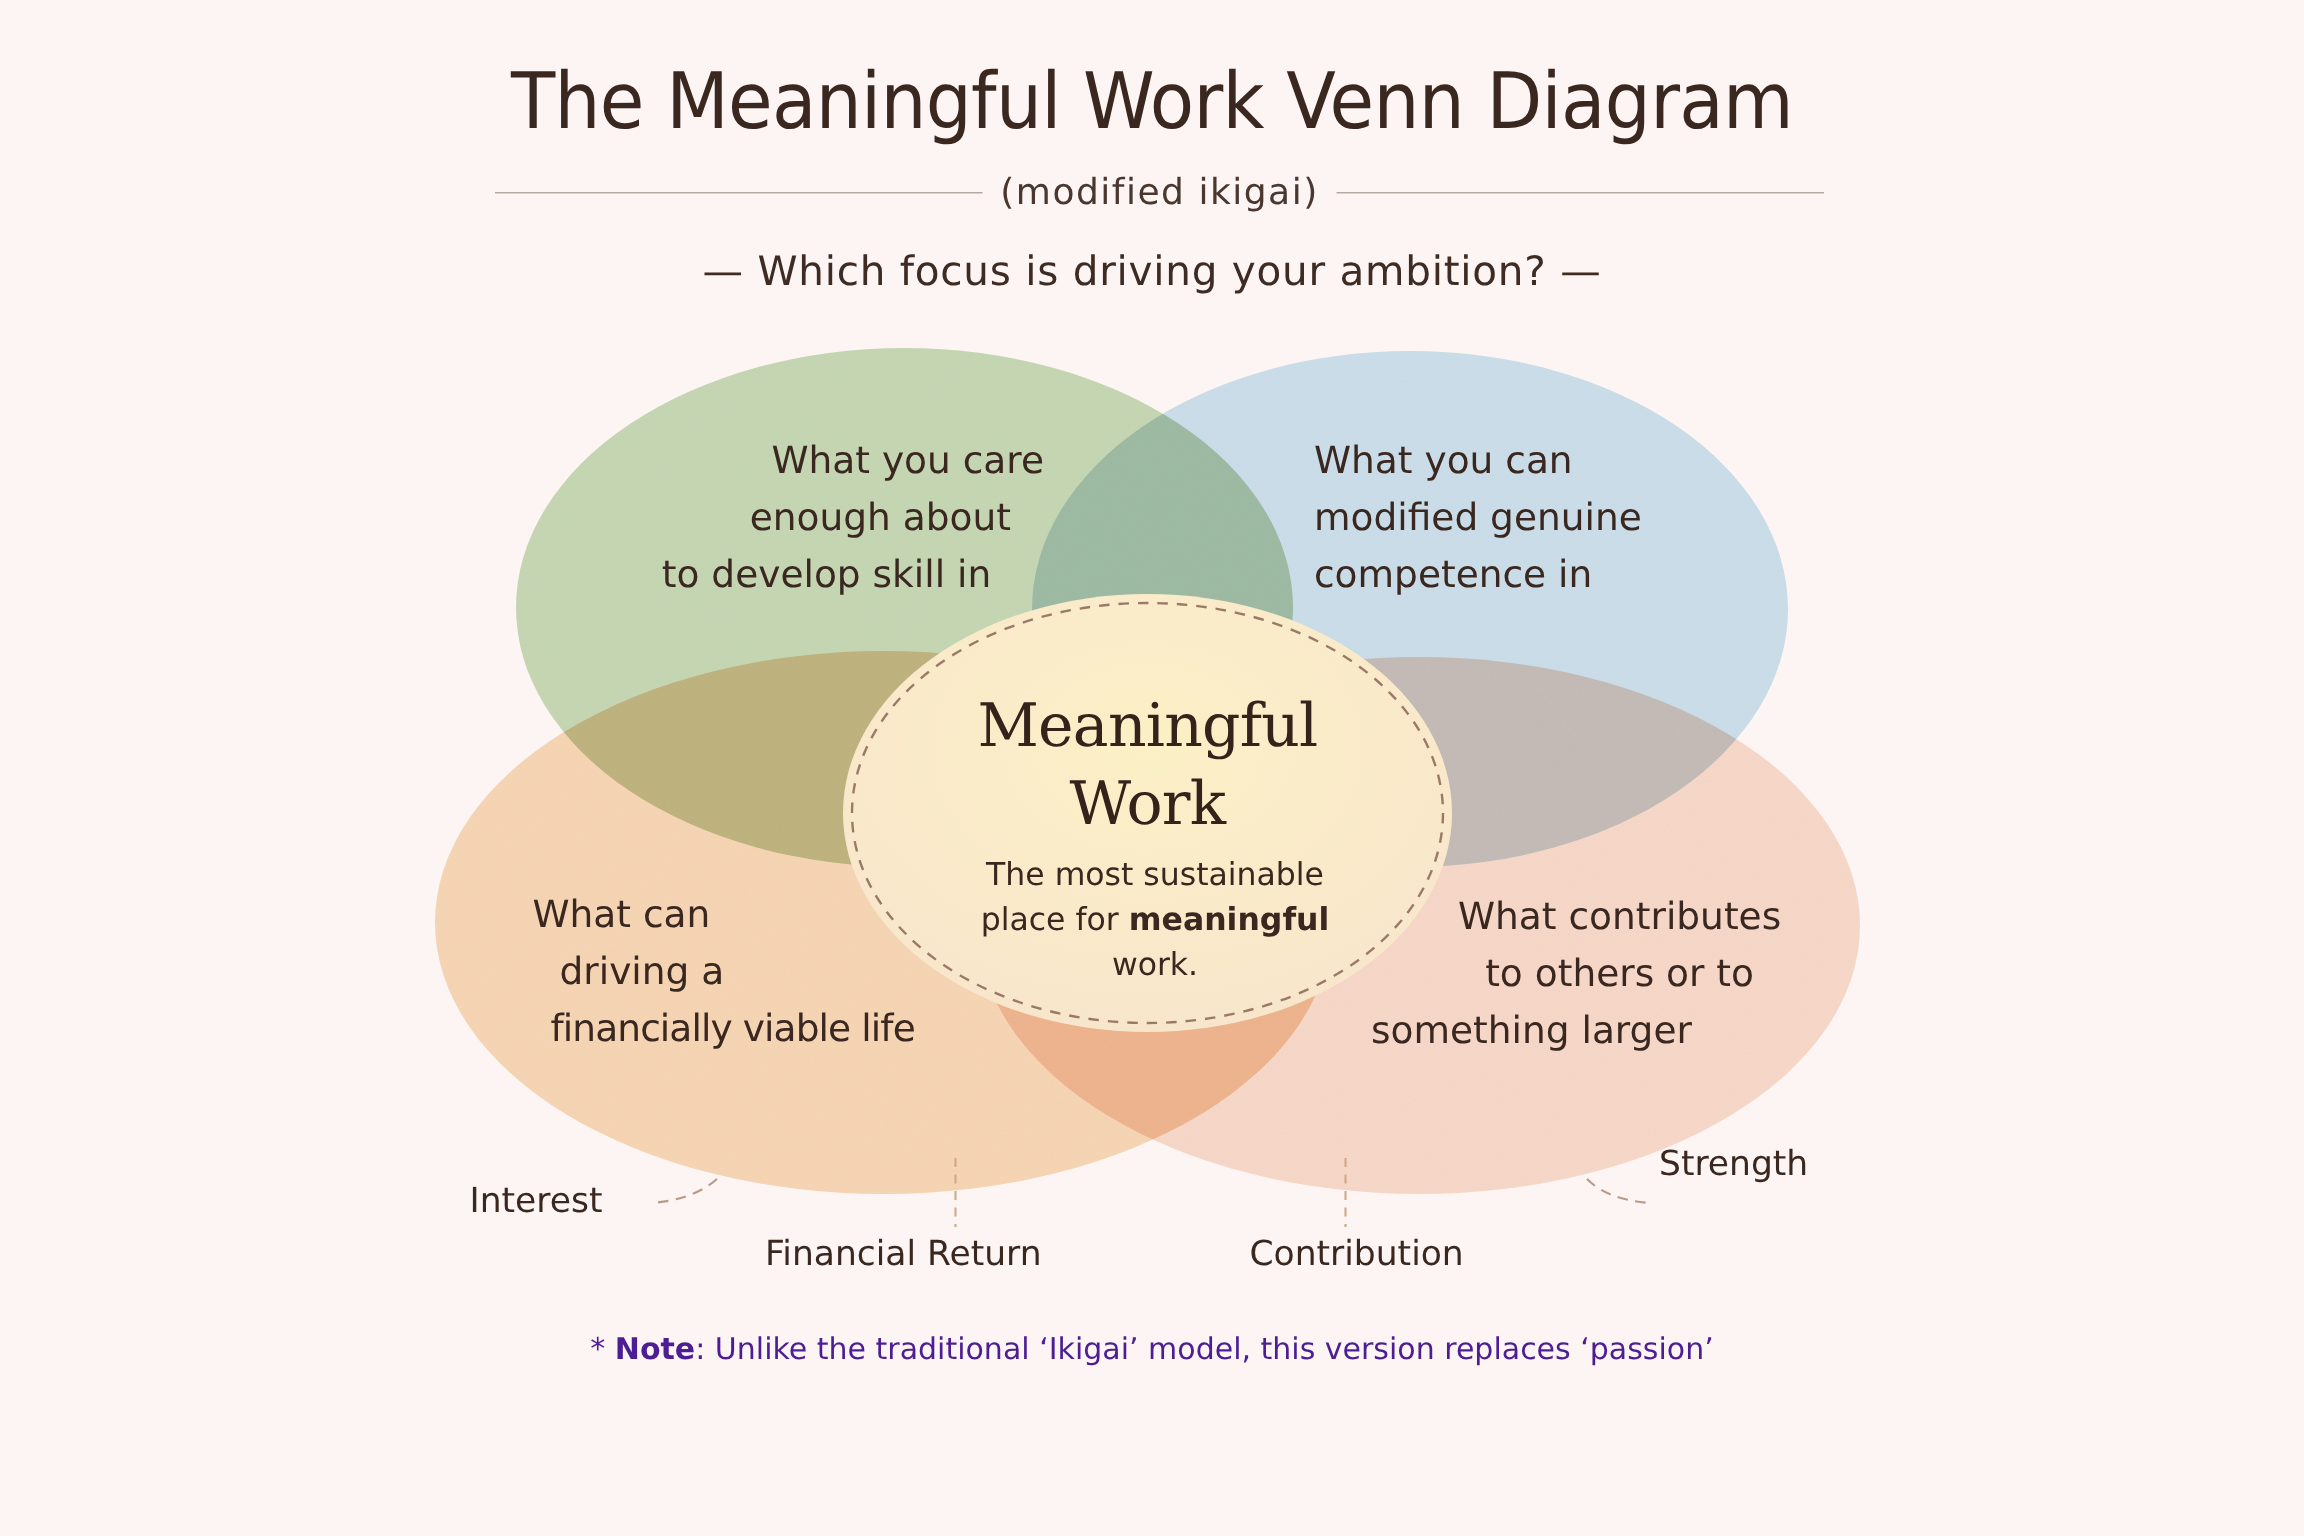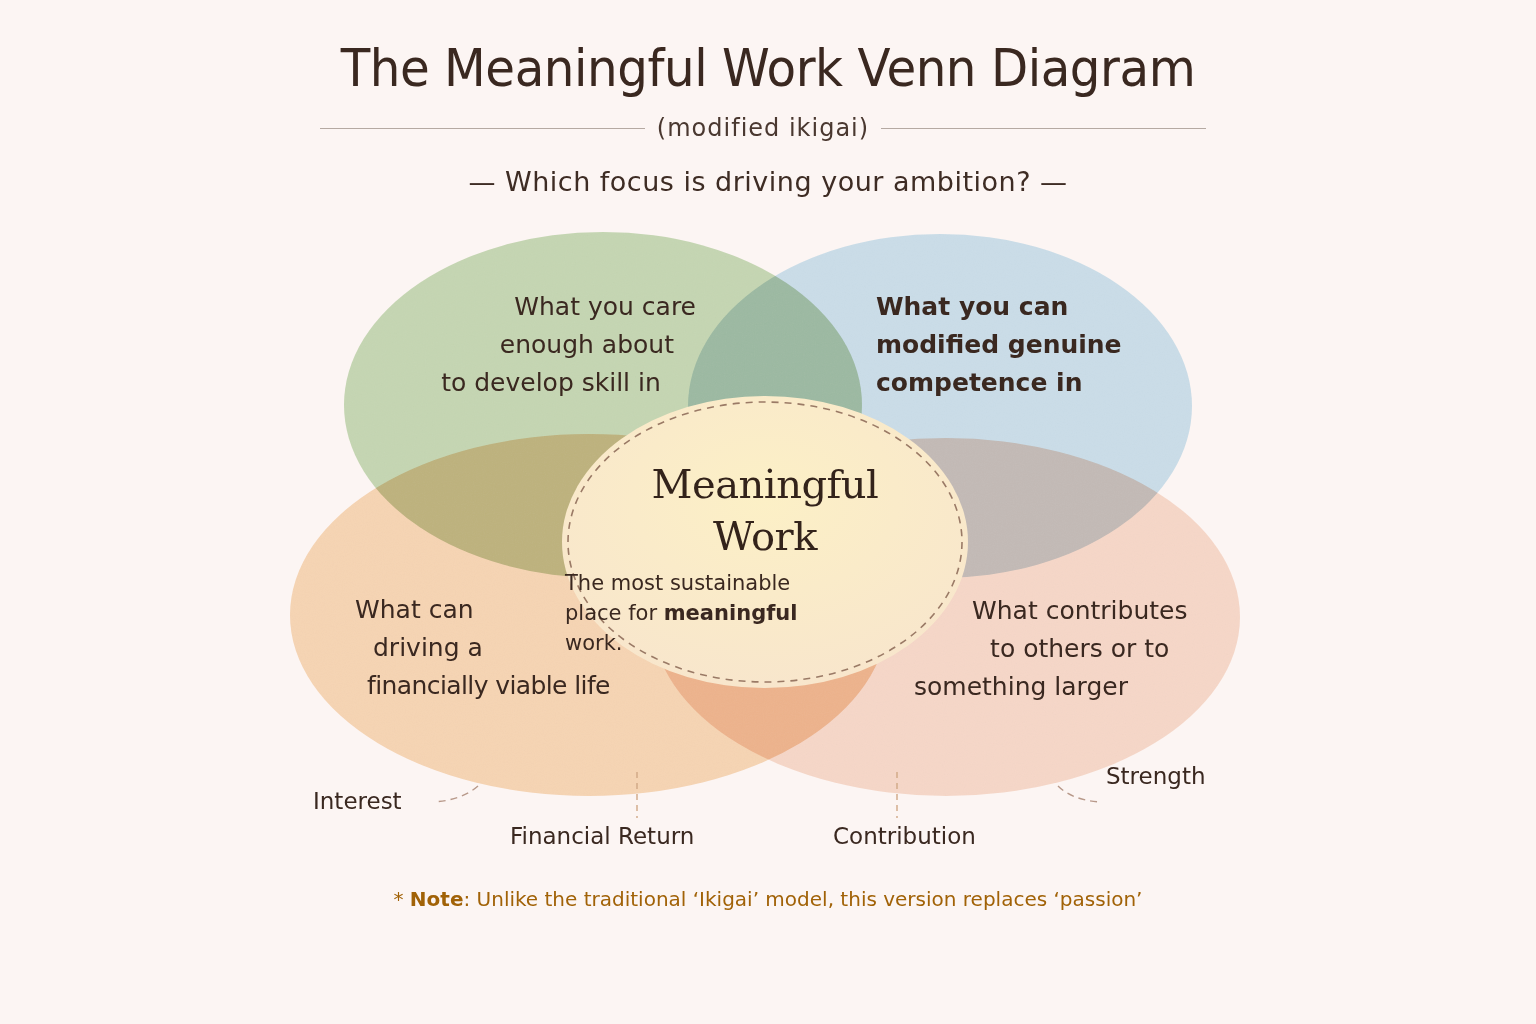--- a/index.html
+++ b/index.html
@@ -24,21 +24,21 @@
       font-family: "DejaVu Sans", sans-serif;
       font-size: 52px;
       letter-spacing: -0.5px;
       color: #3a2820;
       font-weight: normal;
       transform: scaleX(0.93);
     }
     .subtitle-row {
       position: absolute;
       top: 110px;
-      left: 320px;
+      left: 330px;
       width: 886px;
       height: 36px;
       display: flex;
       align-items: center;
     }
     .rule {
       flex: 1;
       height: 1px;
       background: #b5a9a2;
     }
@@ -86,20 +86,21 @@
       font-size: 40px;
       line-height: 52px;
       color: #33231b;
       letter-spacing: -0.5px;
     }
     .center-desc {
       position: absolute;
       left: 565px;
       width: 410px;
       top: 568px;
+      text-align: center;
       font-family: "DejaVu Sans", sans-serif;
       font-size: 21px;
       line-height: 30px;
       color: #3a2820;
     }
     .center-desc b { font-weight: bold; }
     .dim-label {
       position: absolute;
       font-family: "DejaVu Sans", sans-serif;
       font-size: 23px;
@@ -108,21 +109,21 @@
     }
     .note {
       position: absolute;
       left: 0;
       width: 1536px;
       top: 880px;
       text-align: center;
       font-family: "DejaVu Sans", sans-serif;
       font-size: 20px;
       line-height: 38px;
-      color: #a16207;
+      color: #4c1d95;
     }
     .note b { font-weight: bold; }
   </style>
 </head>
 <body>
 
 <div class="title">The Meaningful Work Venn Diagram</div>
 <div class="subtitle-row">
   <div class="rule"></div>
   <div class="subtitle">(modified ikigai)</div>
@@ -169,21 +170,21 @@
   <line x1="897" y1="772" x2="897" y2="818" stroke="#d1a885" stroke-width="1.4" stroke-dasharray="6 5"></line>
   <path d="M 1058 786 Q 1072 800 1100 802" fill="none" stroke="#b8998a" stroke-width="1.4" stroke-dasharray="7 5"></path>
 </svg>
 
 <div class="region-label" style="left:430px; top:288px; text-align:right; width:266px;">
   <div>What you care</div>
   <div style="padding-right:22px;">enough about</div>
   <div style="padding-right:24px;text-align:center;">to develop skill in</div>
 </div>
 
-<div class="region-label" style="left:876px; top:288px;font-weight:bold;">
+<div class="region-label" style="left:876px; top:288px;">
   <div>What you can</div>
   <div>modified genuine</div>
   <div>competence in</div>
 </div>
 
 <div class="region-label" style="left:355px; top:591px;">
   <div>What can</div>
   <div style="padding-left:18px;">driving a</div>
   <div style="padding-left:12px; letter-spacing:-0.6px;">financially viable life</div>
 </div>

